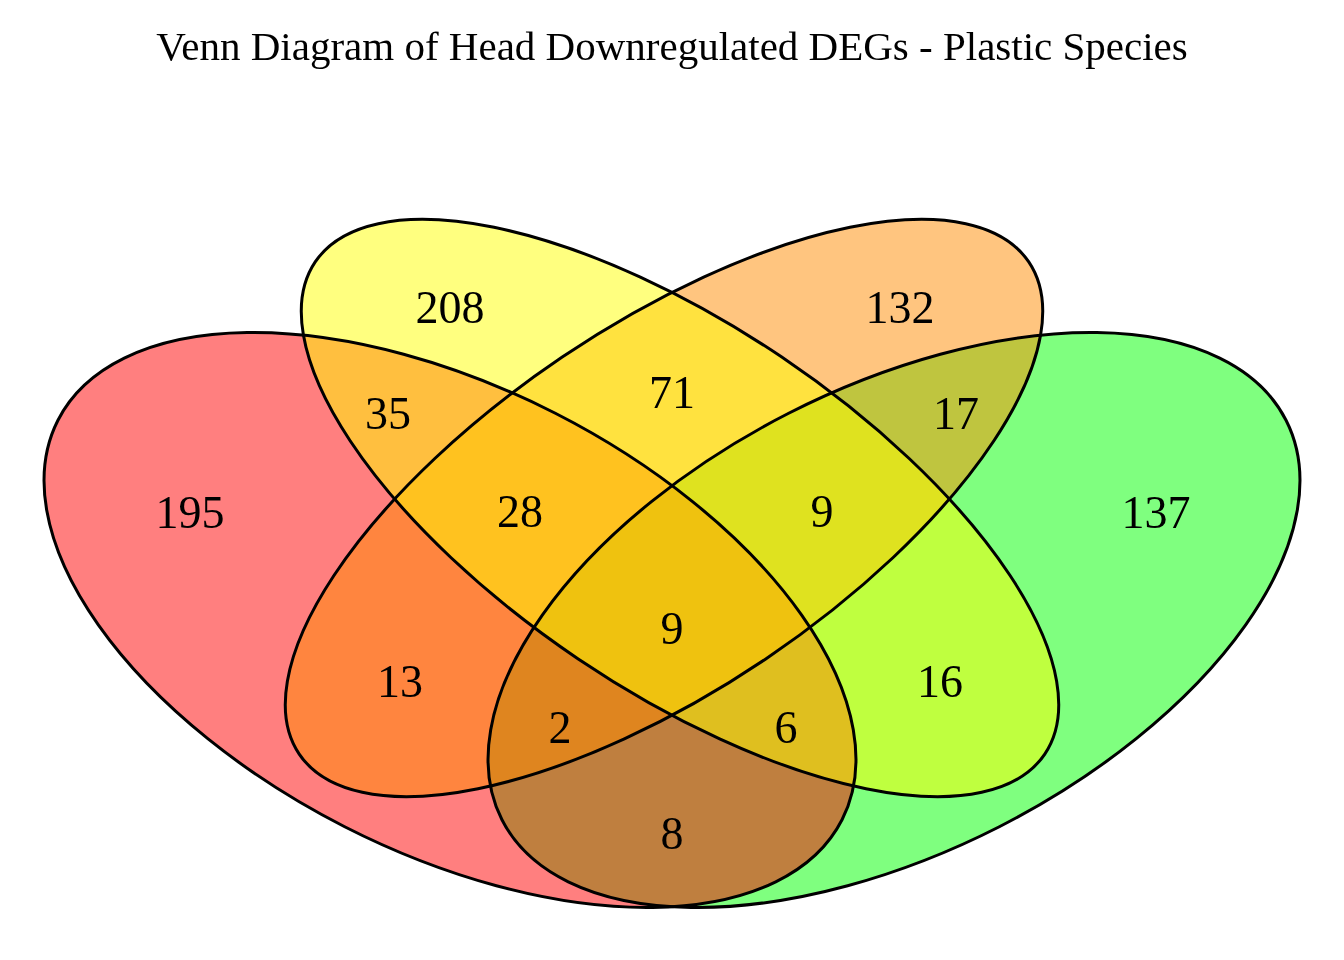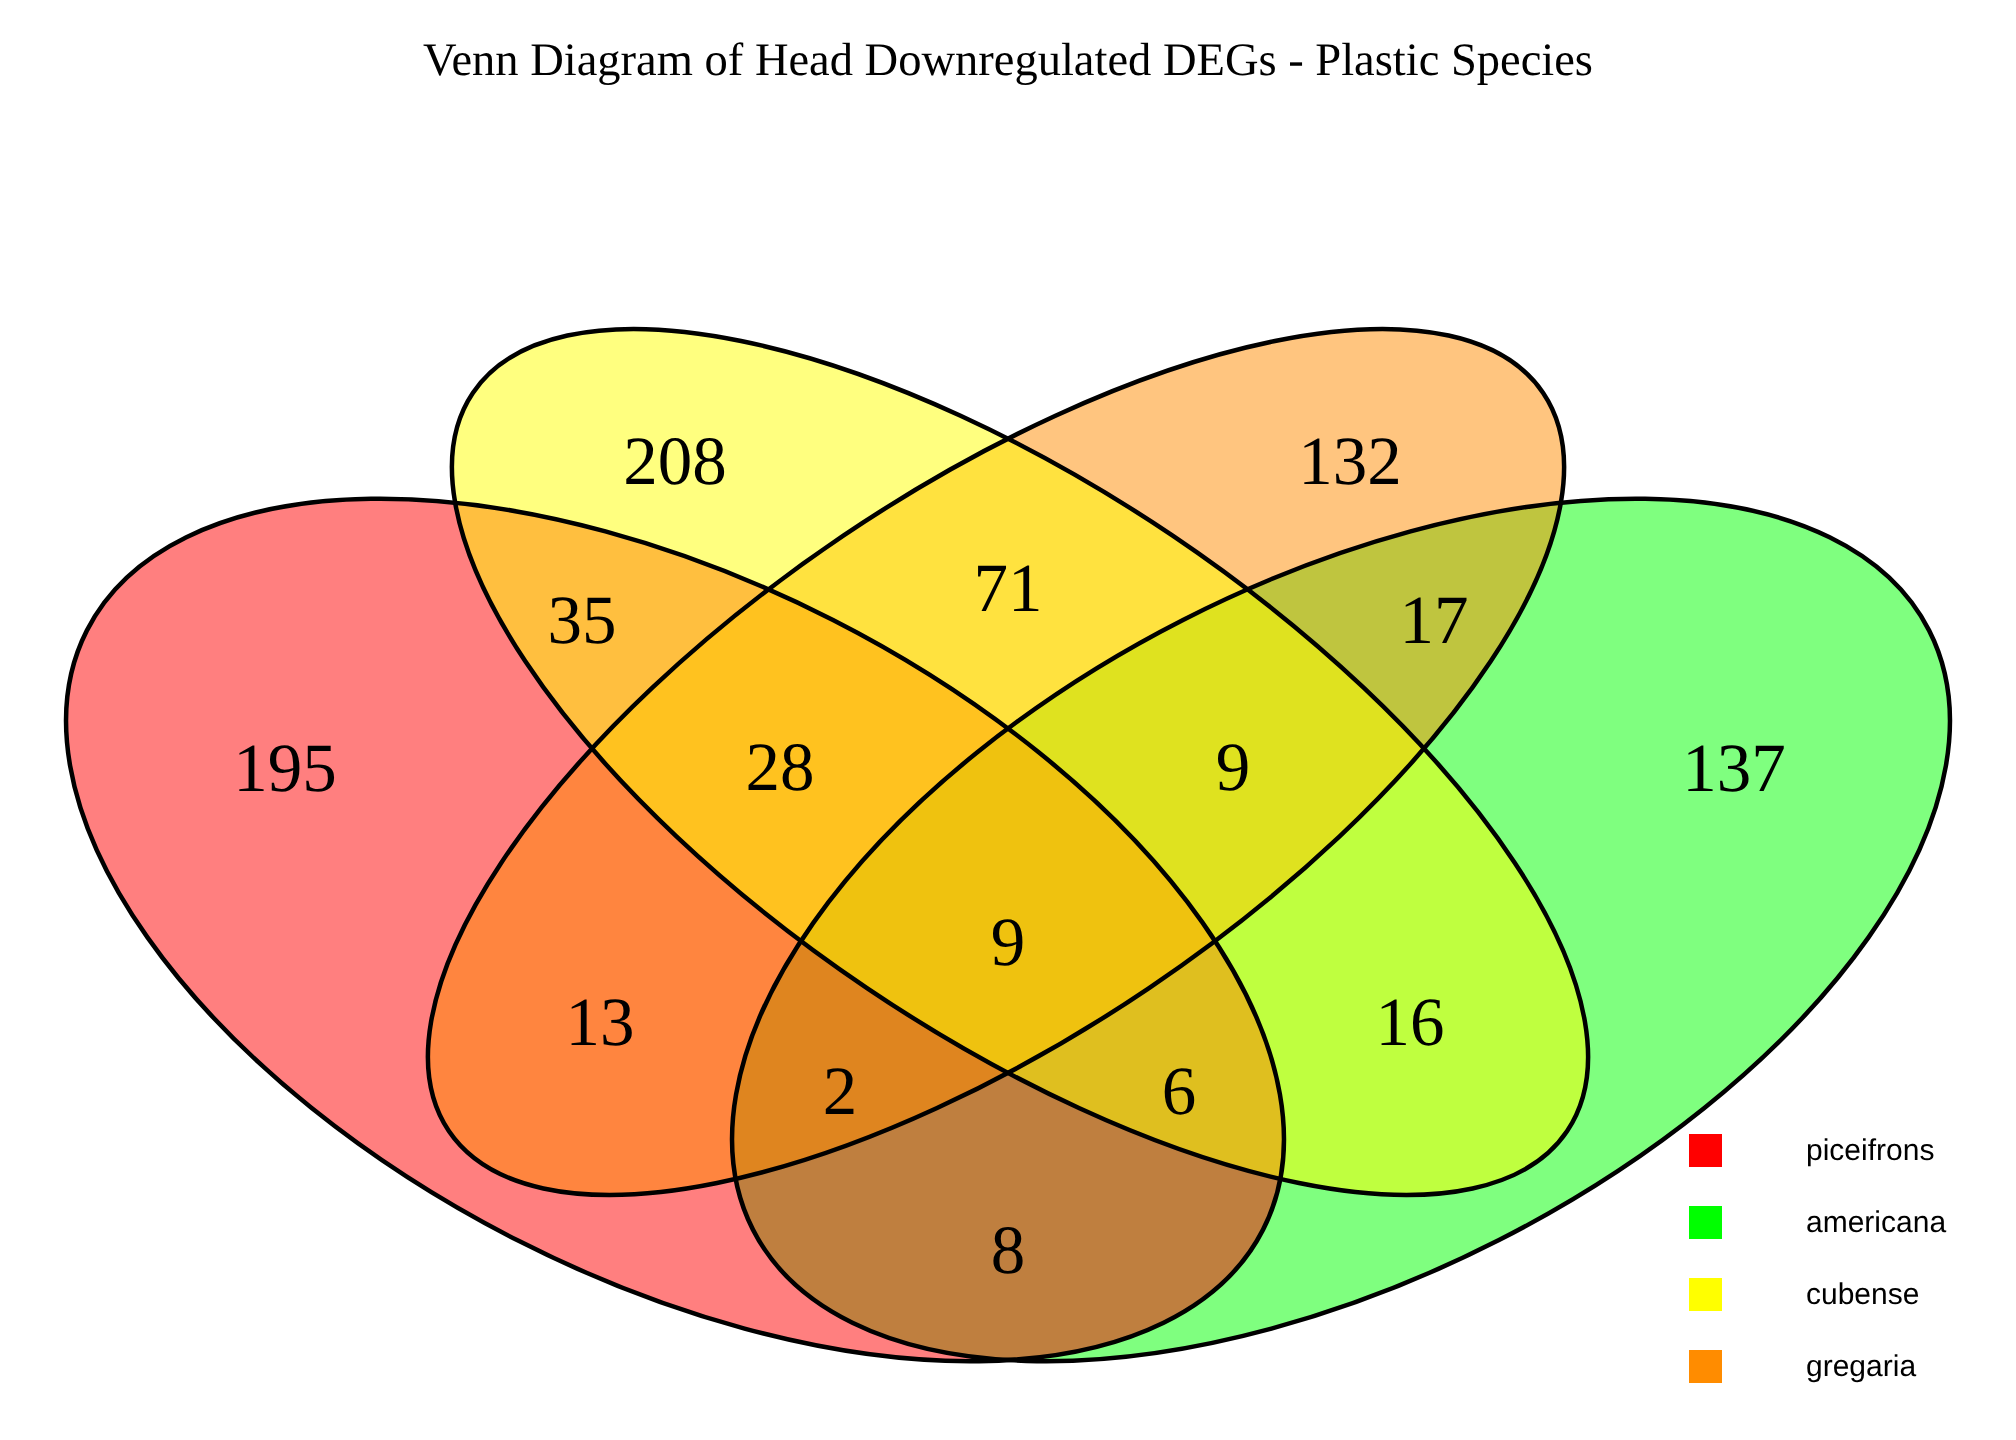--- a/index.html
+++ b/index.html
@@ -16,21 +16,21 @@
     height: 960px;
     background: #ffffff;
     font-family: "Liberation Serif", serif;
   }
   #chart-title {
     position: absolute;
     top: 22px;
     left: 0;
     width: 100%;
     text-align: center;
-    font-size: 31px;
+    font-size: 41px;
     font-weight: 400;
     color: #000000;
     font-family: "Liberation Serif", serif;
   }
   #venn-svg {
     position: absolute;
     top: 0;
     left: 0;
     width: 1344px;
     height: 960px;
@@ -92,31 +92,13 @@
       <text x="956" y="413" class="count">17</text>
       <text x="520" y="511" class="count">28</text>
       <text x="822" y="511" class="count">9</text>
       <text x="400" y="681" class="count">13</text>
       <text x="672" y="628" class="count">9</text>
       <text x="940" y="681" class="count">16</text>
       <text x="560" y="727" class="count">2</text>
       <text x="786" y="727" class="count">6</text>
       <text x="672" y="833" class="count">8</text>
     </svg>
-  <div id="legend">
-      <div class="legend-item">
-        <span class="swatch" style="background: rgb(255, 0, 0);"></span>
-        <span class="legend-label">piceifrons</span>
-      </div>
-      <div class="legend-item">
-        <span class="swatch" style="background: rgb(0, 255, 0);"></span>
-        <span class="legend-label">americana</span>
-      </div>
-      <div class="legend-item">
-        <span class="swatch" style="background: rgb(255, 255, 0);"></span>
-        <span class="legend-label">cubense</span>
-      </div>
-      <div class="legend-item">
-        <span class="swatch" style="background: rgb(255, 140, 0);"></span>
-        <span class="legend-label">gregaria</span>
-      </div>
-    </div>
 </div>
 
 </body></html>

